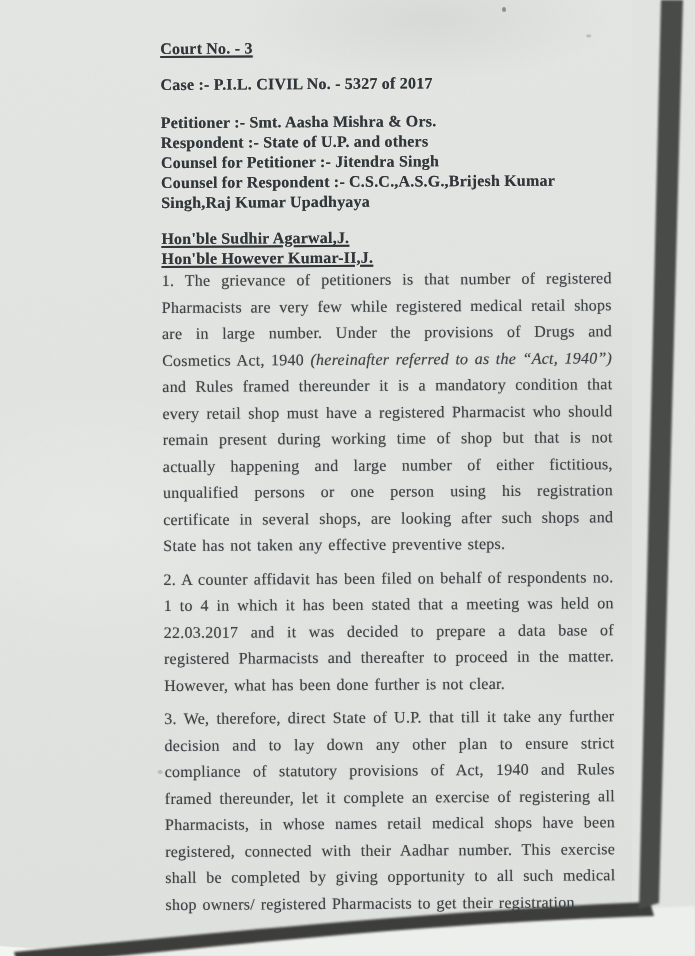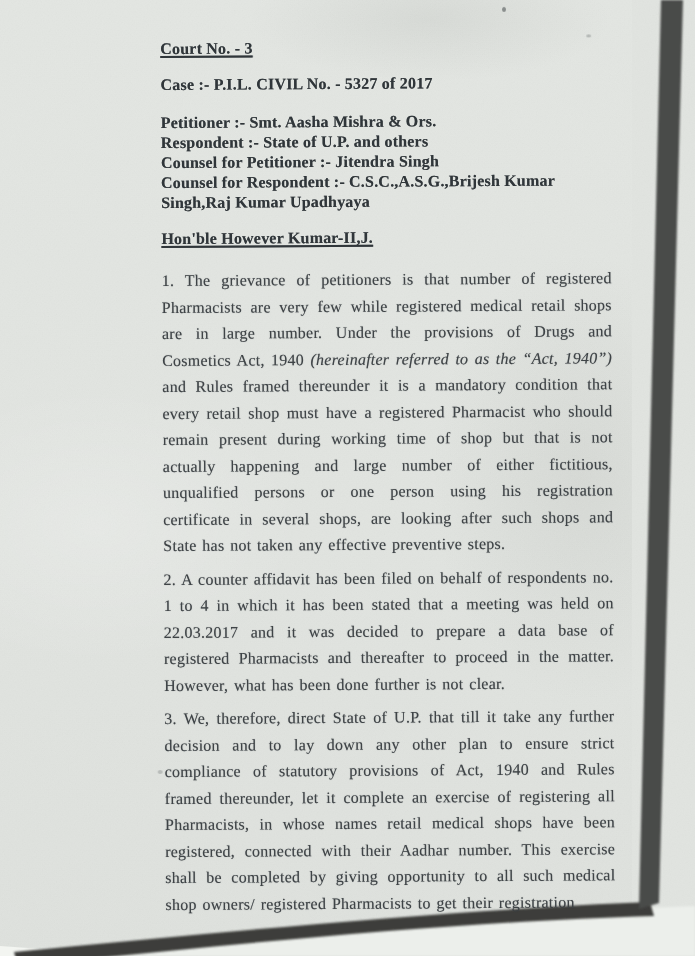--- a/index.html
+++ b/index.html
@@ -109,20 +109,21 @@
 
     <div class="abs hdr party-block">
       <div>Petitioner :- Smt. Aasha Mishra &amp; Ors.</div>
       <div>Respondent :- State of U.P. and others</div>
       <div>Counsel for Petitioner :- Jitendra Singh</div>
       <div>Counsel for Respondent :- C.S.C.,A.S.G.,Brijesh Kumar</div>
       <div>Singh,Raj Kumar Upadhyaya</div>
     </div>
 
     <div class="abs hdr judges-block">
+      <div class="underlined">Hon'ble Sudhir Agarwal,J.</div>
       <div class="underlined">Hon'ble However Kumar-II,J.</div>
     </div>
 
     <div class="abs body-block">
       <p><span>1. The grievance of petitioners is that number of registered Pharmacists are very few while registered medical retail shops are in large number. Under the provisions of Drugs and Cosmetics Act, 1940 </span><em>(hereinafter referred to as the “Act, 1940”)</em><span> and Rules framed thereunder it is a mandatory condition that every retail shop must have a registered Pharmacist who should remain present during working time of shop but that is not actually happening and large number of either fictitious, unqualified persons or one person using his registration certificate in several shops, are looking after such shops and State has not taken any effective preventive steps.</span></p>
       <p>2. A counter affidavit has been filed on behalf of respondents no. 1 to 4 in which it has been stated that a meeting was held on 22.03.2017 and it was decided to prepare a data base of registered Pharmacists and thereafter to proceed in the matter. However, what has been done further is not clear.</p>
       <p>3. We, therefore, direct State of U.P. that till it take any further decision and to lay down any other plan to ensure strict compliance of statutory provisions of Act, 1940 and Rules framed thereunder, let it complete an exercise of registering all Pharmacists, in whose names retail medical shops have been registered, connected with their Aadhar number. This exercise shall be completed by giving opportunity to all such medical shop owners/ registered Pharmacists to get their registration</p>
     </div>
 
     <div class="speck s1"></div>

